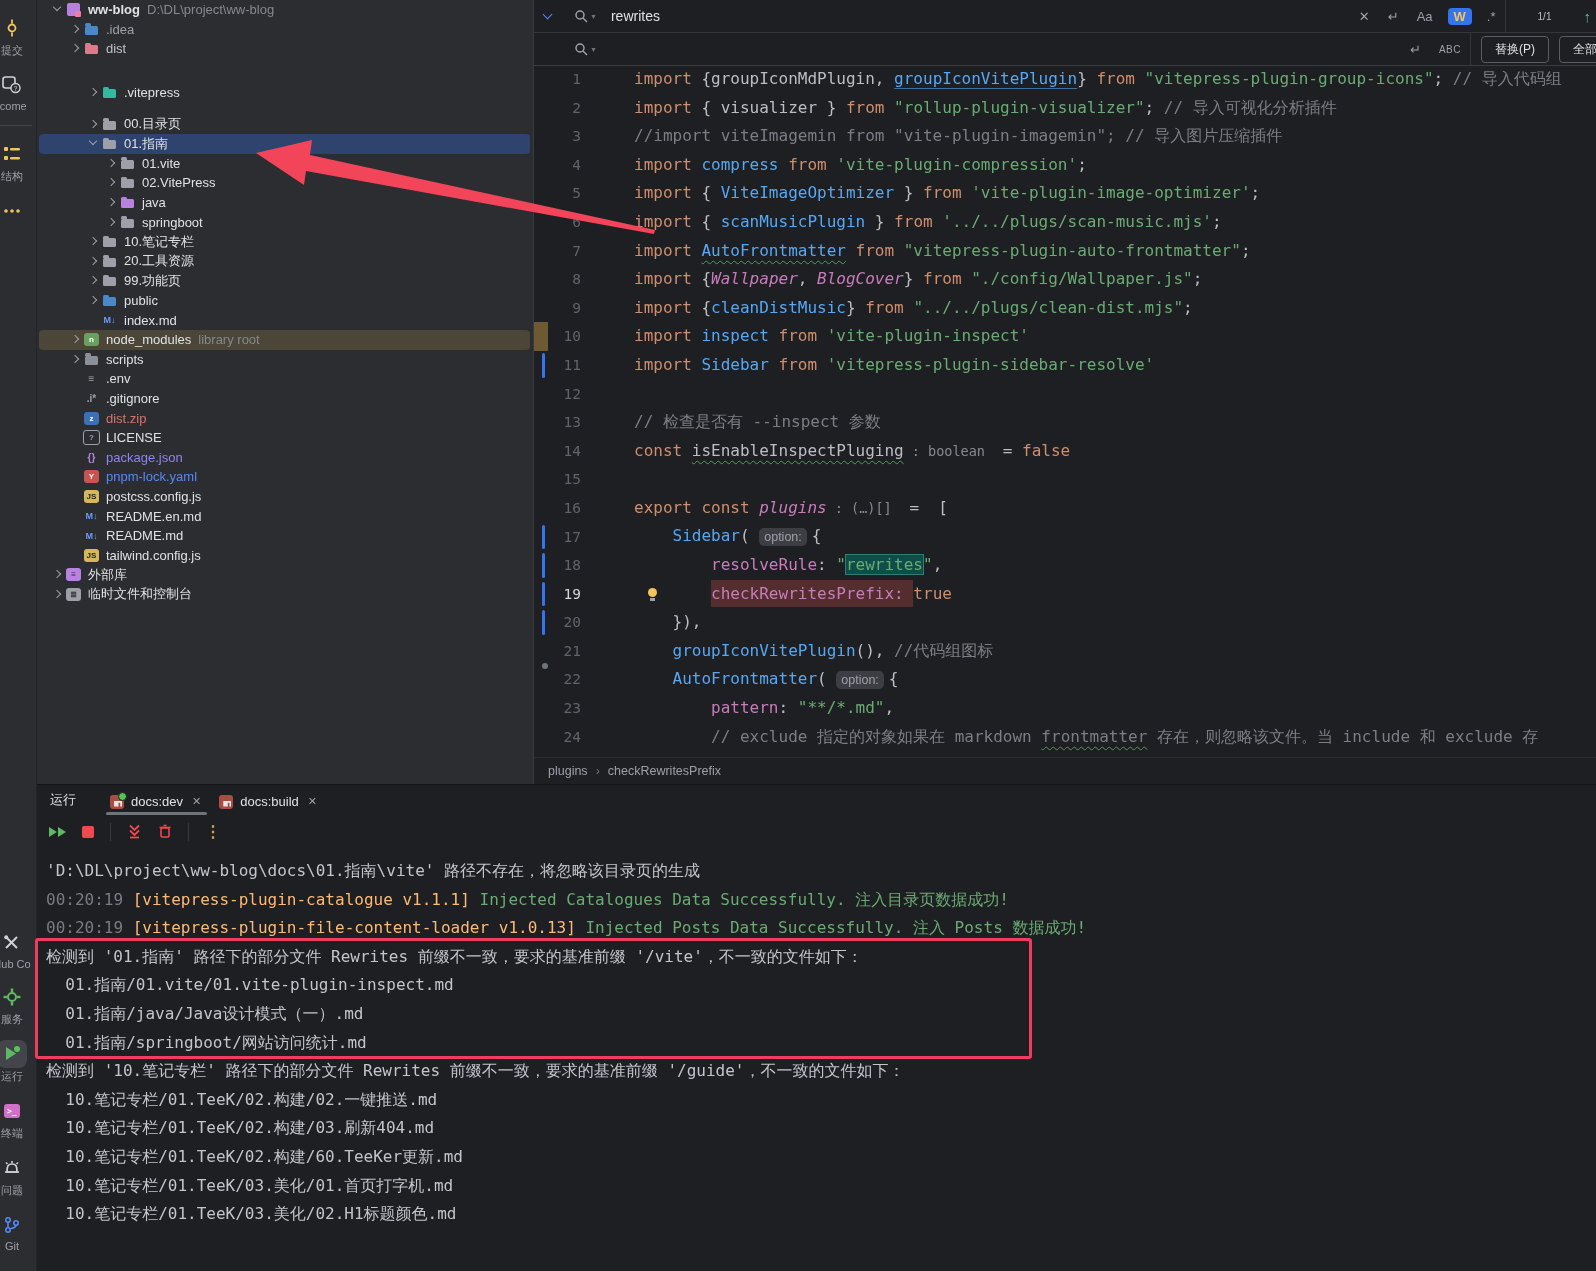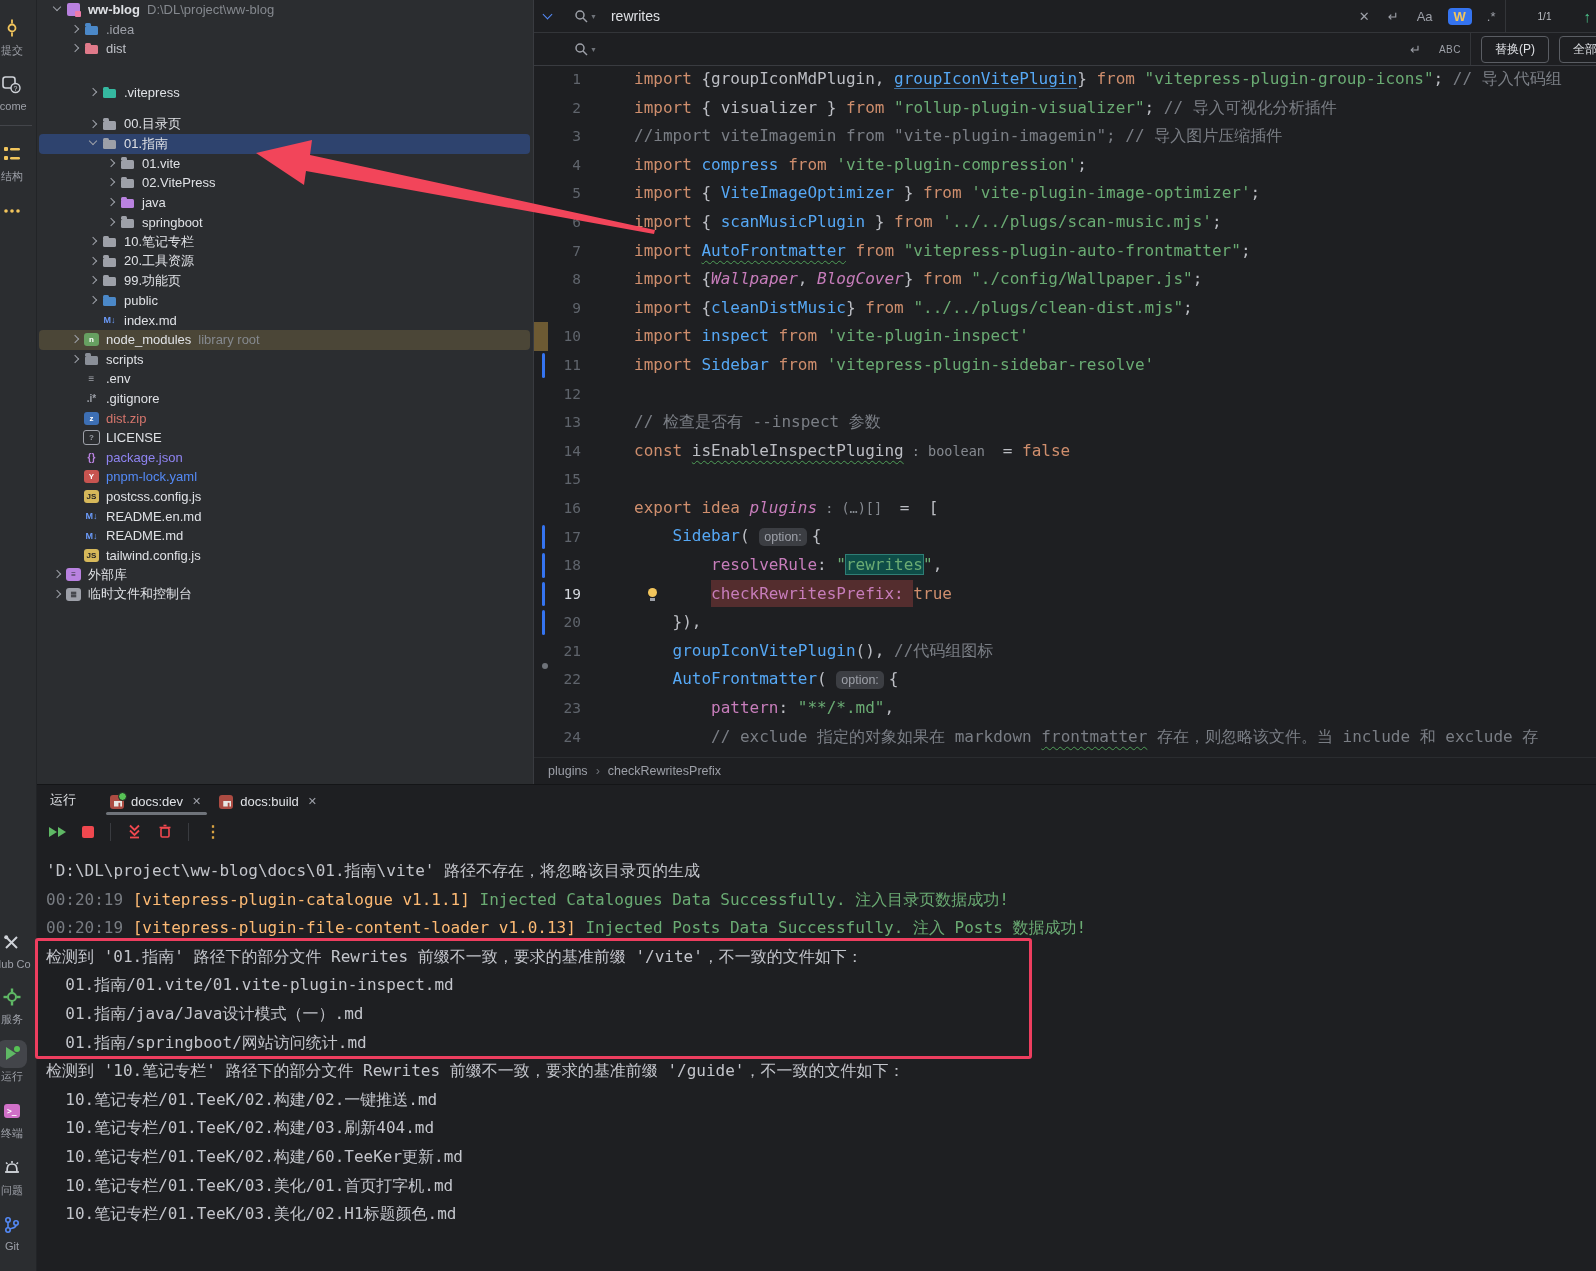--- a/index.html
+++ b/index.html
@@ -487,21 +487,21 @@
       <div class="cline"><span class="lnum">6</span><span class="ltext"><span class="t-kw">import </span><span class="t-pl">{ </span><span class="t-fn">scanMusicPlugin</span><span class="t-pl"> } </span><span class="t-kw">from </span><span class="t-str">'../../plugs/scan-music.mjs'</span><span class="t-pl">;</span></span></div>
       <div class="cline"><span class="lnum">7</span><span class="ltext"><span class="t-kw">import </span><span class="t-fnsq">AutoFrontmatter</span><span class="t-kw"> from </span><span class="t-str">"vitepress-plugin-auto-frontmatter"</span><span class="t-pl">;</span></span></div>
       <div class="cline"><span class="lnum">8</span><span class="ltext"><span class="t-kw">import </span><span class="t-pl">{</span><span class="t-pui">Wallpaper</span><span class="t-pl">, </span><span class="t-pui">BlogCover</span><span class="t-pl">} </span><span class="t-kw">from </span><span class="t-str">"./config/Wallpaper.js"</span><span class="t-pl">;</span></span></div>
       <div class="cline"><span class="lnum">9</span><span class="ltext"><span class="t-kw">import </span><span class="t-pl">{</span><span class="t-fn">cleanDistMusic</span><span class="t-pl">} </span><span class="t-kw">from </span><span class="t-str">"../../plugs/clean-dist.mjs"</span><span class="t-pl">;</span></span></div>
       <div class="cline"><span class="gbook"></span><span class="lnum">10</span><span class="ltext"><span class="t-kw">import </span><span class="t-fn">inspect</span><span class="t-kw"> from </span><span class="t-str">'vite-plugin-inspect'</span></span></div>
       <div class="cline"><span class="gbar"></span><span class="lnum">11</span><span class="ltext"><span class="t-kw">import </span><span class="t-fn">Sidebar</span><span class="t-kw"> from </span><span class="t-str">'vitepress-plugin-sidebar-resolve'</span></span></div>
       <div class="cline"><span class="lnum">12</span><span class="ltext"></span></div>
       <div class="cline"><span class="lnum">13</span><span class="ltext"><span class="t-cm">// 检查是否有 --inspect 参数</span></span></div>
       <div class="cline"><span class="lnum">14</span><span class="ltext"><span class="t-kw">const </span><span class="t-plsq">isEnableInspectPluging</span><span class="t-hint"> : boolean </span><span class="t-pl"> = </span><span class="t-kw">false</span></span></div>
       <div class="cline"><span class="lnum">15</span><span class="ltext"></span></div>
-      <div class="cline"><span class="lnum">16</span><span class="ltext"><span class="t-kw">export idea </span><span class="t-pui">plugins</span><span class="t-hint"> : (…)[] </span><span class="t-pl"> =  [</span></span></div>
+      <div class="cline"><span class="lnum">16</span><span class="ltext"><span class="t-kw">export const </span><span class="t-pui">plugins</span><span class="t-hint"> : (…)[] </span><span class="t-pl"> =  [</span></span></div>
       <div class="cline"><span class="gbar"></span><span class="lnum">17</span><span class="ltext"><span class="t-pl">    </span><span class="t-fn">Sidebar</span><span class="t-pl">( </span><span class="t-chip">option:</span><span class="t-pl">{</span></span></div>
       <div class="cline"><span class="gbar"></span><span class="lnum">18</span><span class="ltext"><span class="t-pl">        </span><span class="t-prop">resolveRule</span><span class="t-pl">: </span><span class="t-str">"</span><span class="t-match">rewrites</span><span class="t-str">"</span><span class="t-pl">,</span></span></div>
       <div class="cline"><span class="gbar"></span><span class="lnum cur">19</span><span class="ltext"><span class="t-pl">        </span><span class="t-wl">checkRewritesPrefix: </span><span class="t-kw">true</span></span></div>
       <div class="cline"><span class="gbar"></span><span class="lnum">20</span><span class="ltext"><span class="t-pl">    }),</span></span></div>
       <div class="cline"><span class="gdot"></span><span class="lnum">21</span><span class="ltext"><span class="t-pl">    </span><span class="t-fn">groupIconVitePlugin</span><span class="t-pl">(), </span><span class="t-cm">//代码组图标</span></span></div>
       <div class="cline"><span class="lnum">22</span><span class="ltext"><span class="t-pl">    </span><span class="t-fn">AutoFrontmatter</span><span class="t-pl">( </span><span class="t-chip">option:</span><span class="t-pl">{</span></span></div>
       <div class="cline"><span class="lnum">23</span><span class="ltext"><span class="t-pl">        </span><span class="t-prop">pattern</span><span class="t-pl">: </span><span class="t-str">"**/*.md"</span><span class="t-pl">,</span></span></div>
       <div class="cline"><span class="lnum">24</span><span class="ltext"><span class="t-pl">        </span><span class="t-cm">// exclude 指定的对象如果在 markdown </span><span class="t-cmsq">frontmatter</span><span class="t-cm"> 存在，则忽略该文件。当 include 和 exclude 存</span></span></div>
       <div id="bulb" style="top: 522.8px;">
         <div class="b1"></div>

